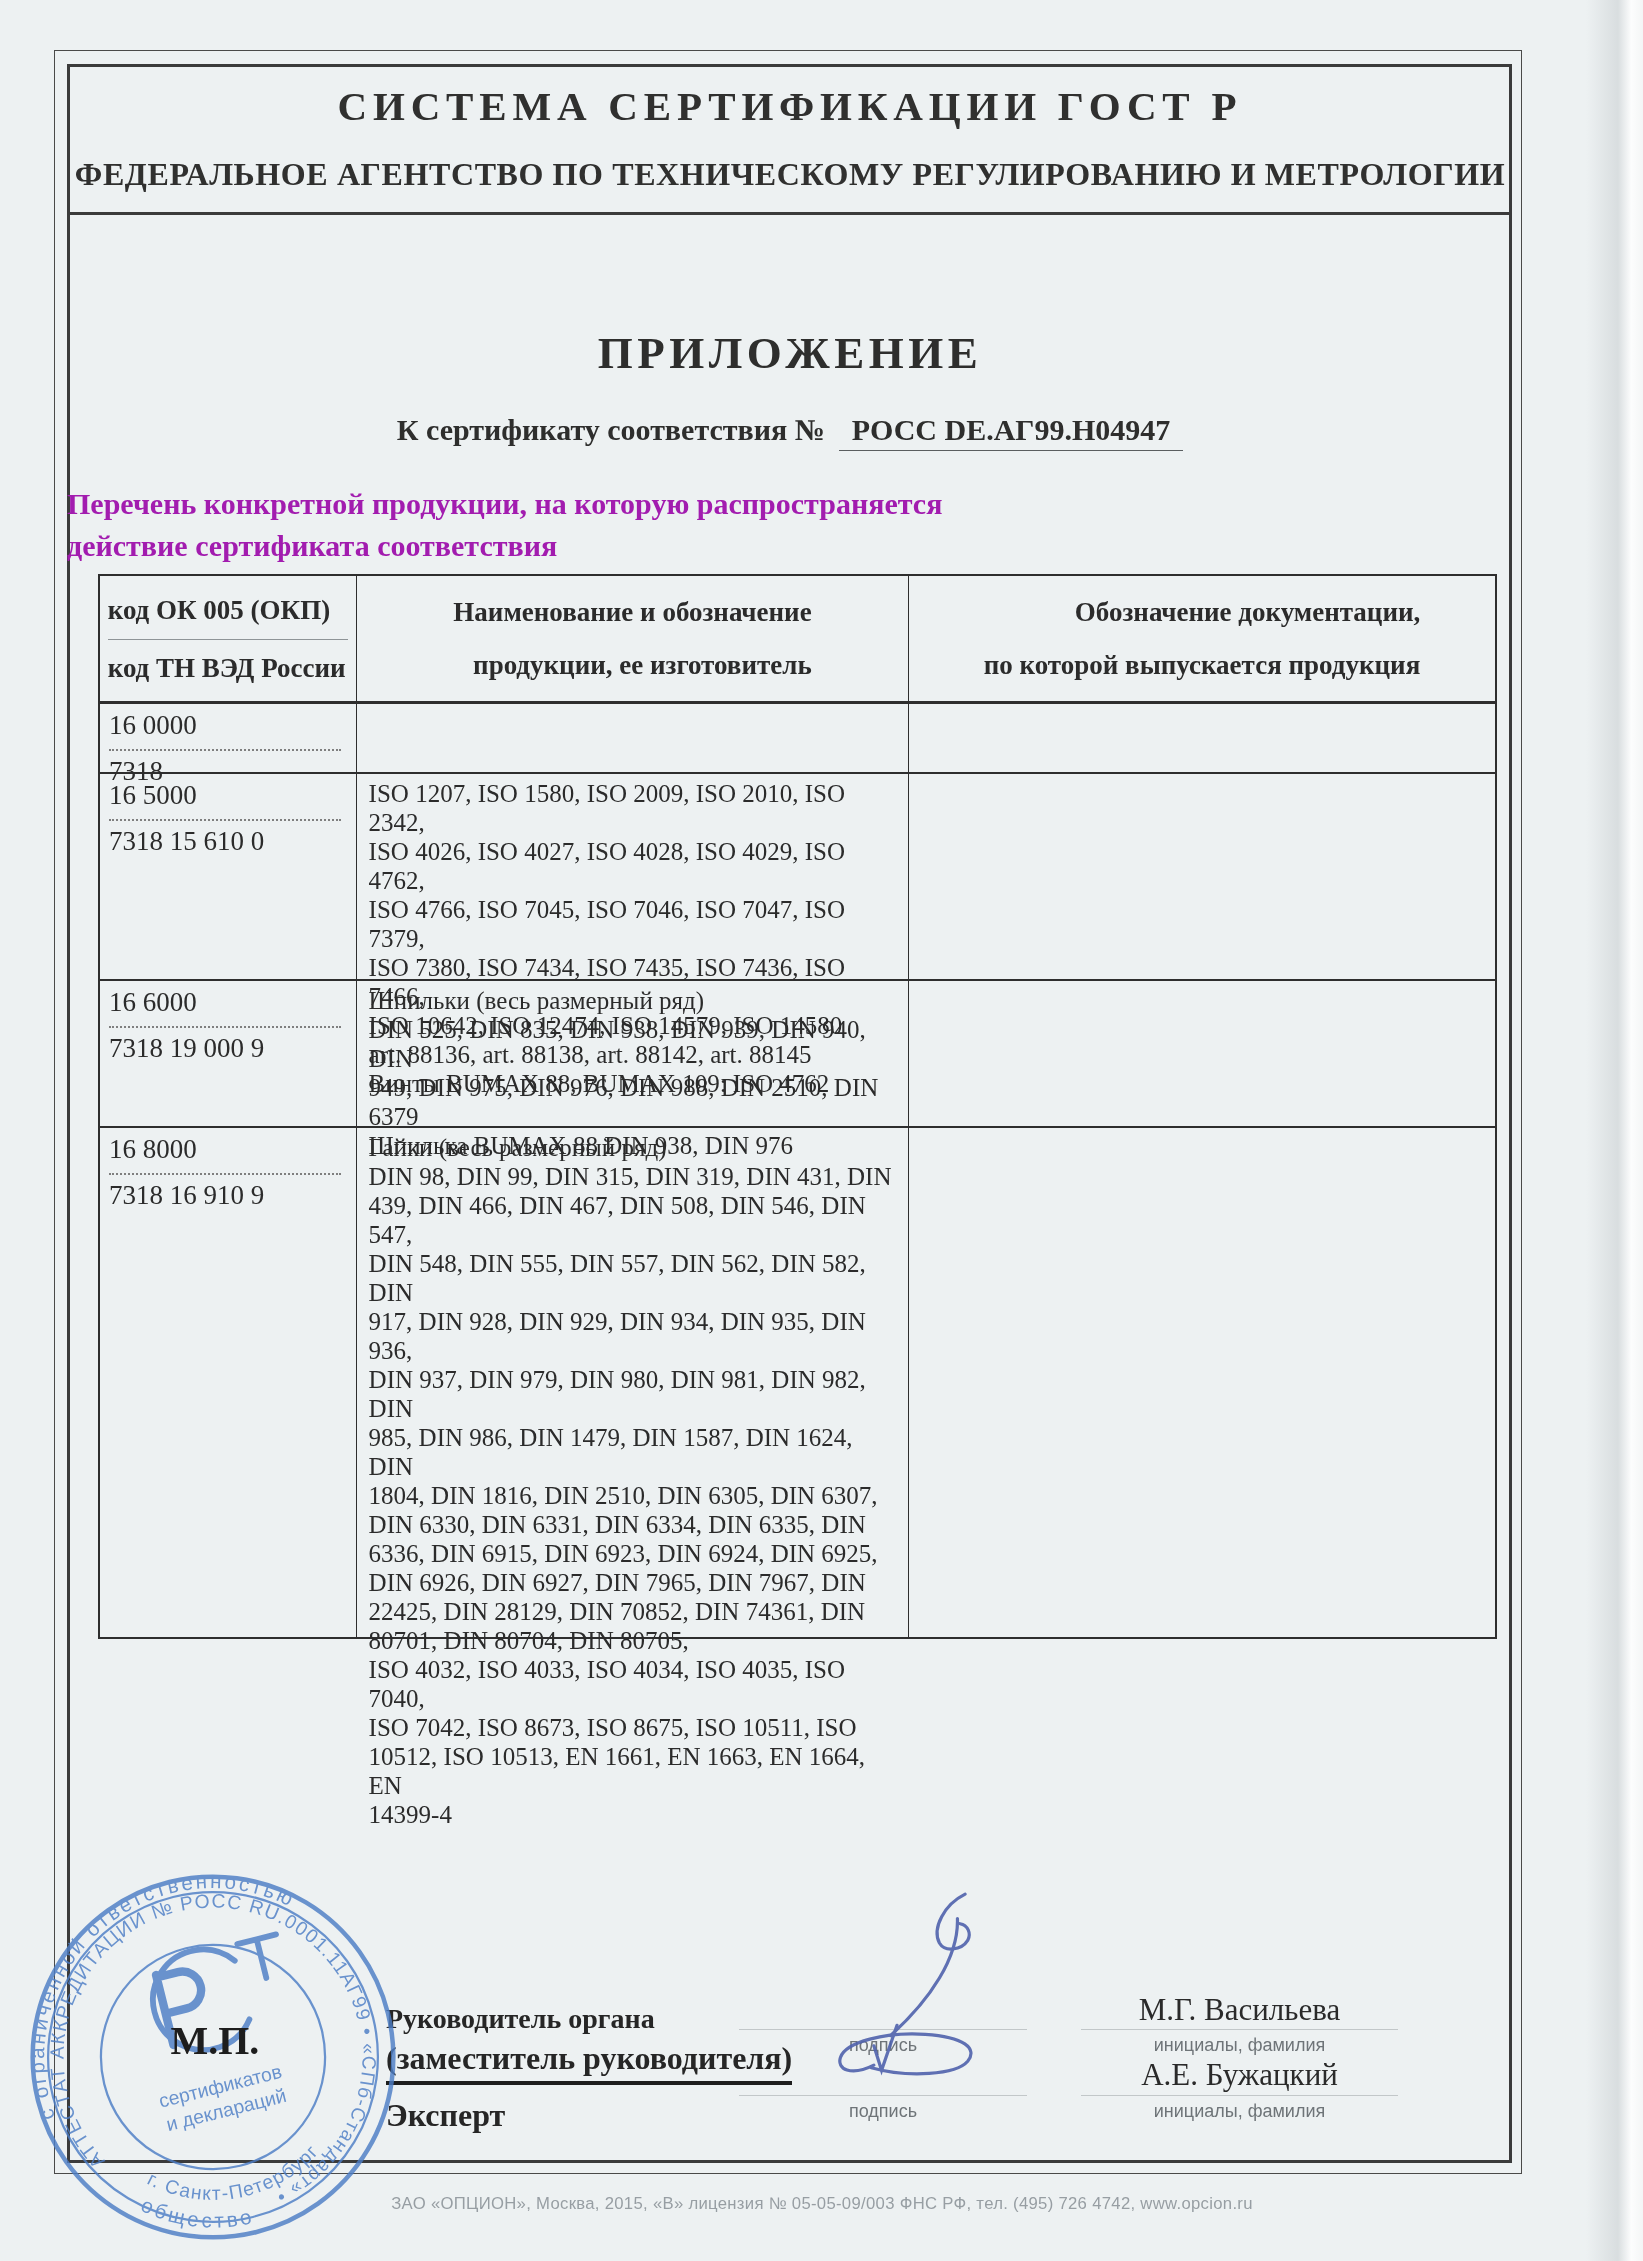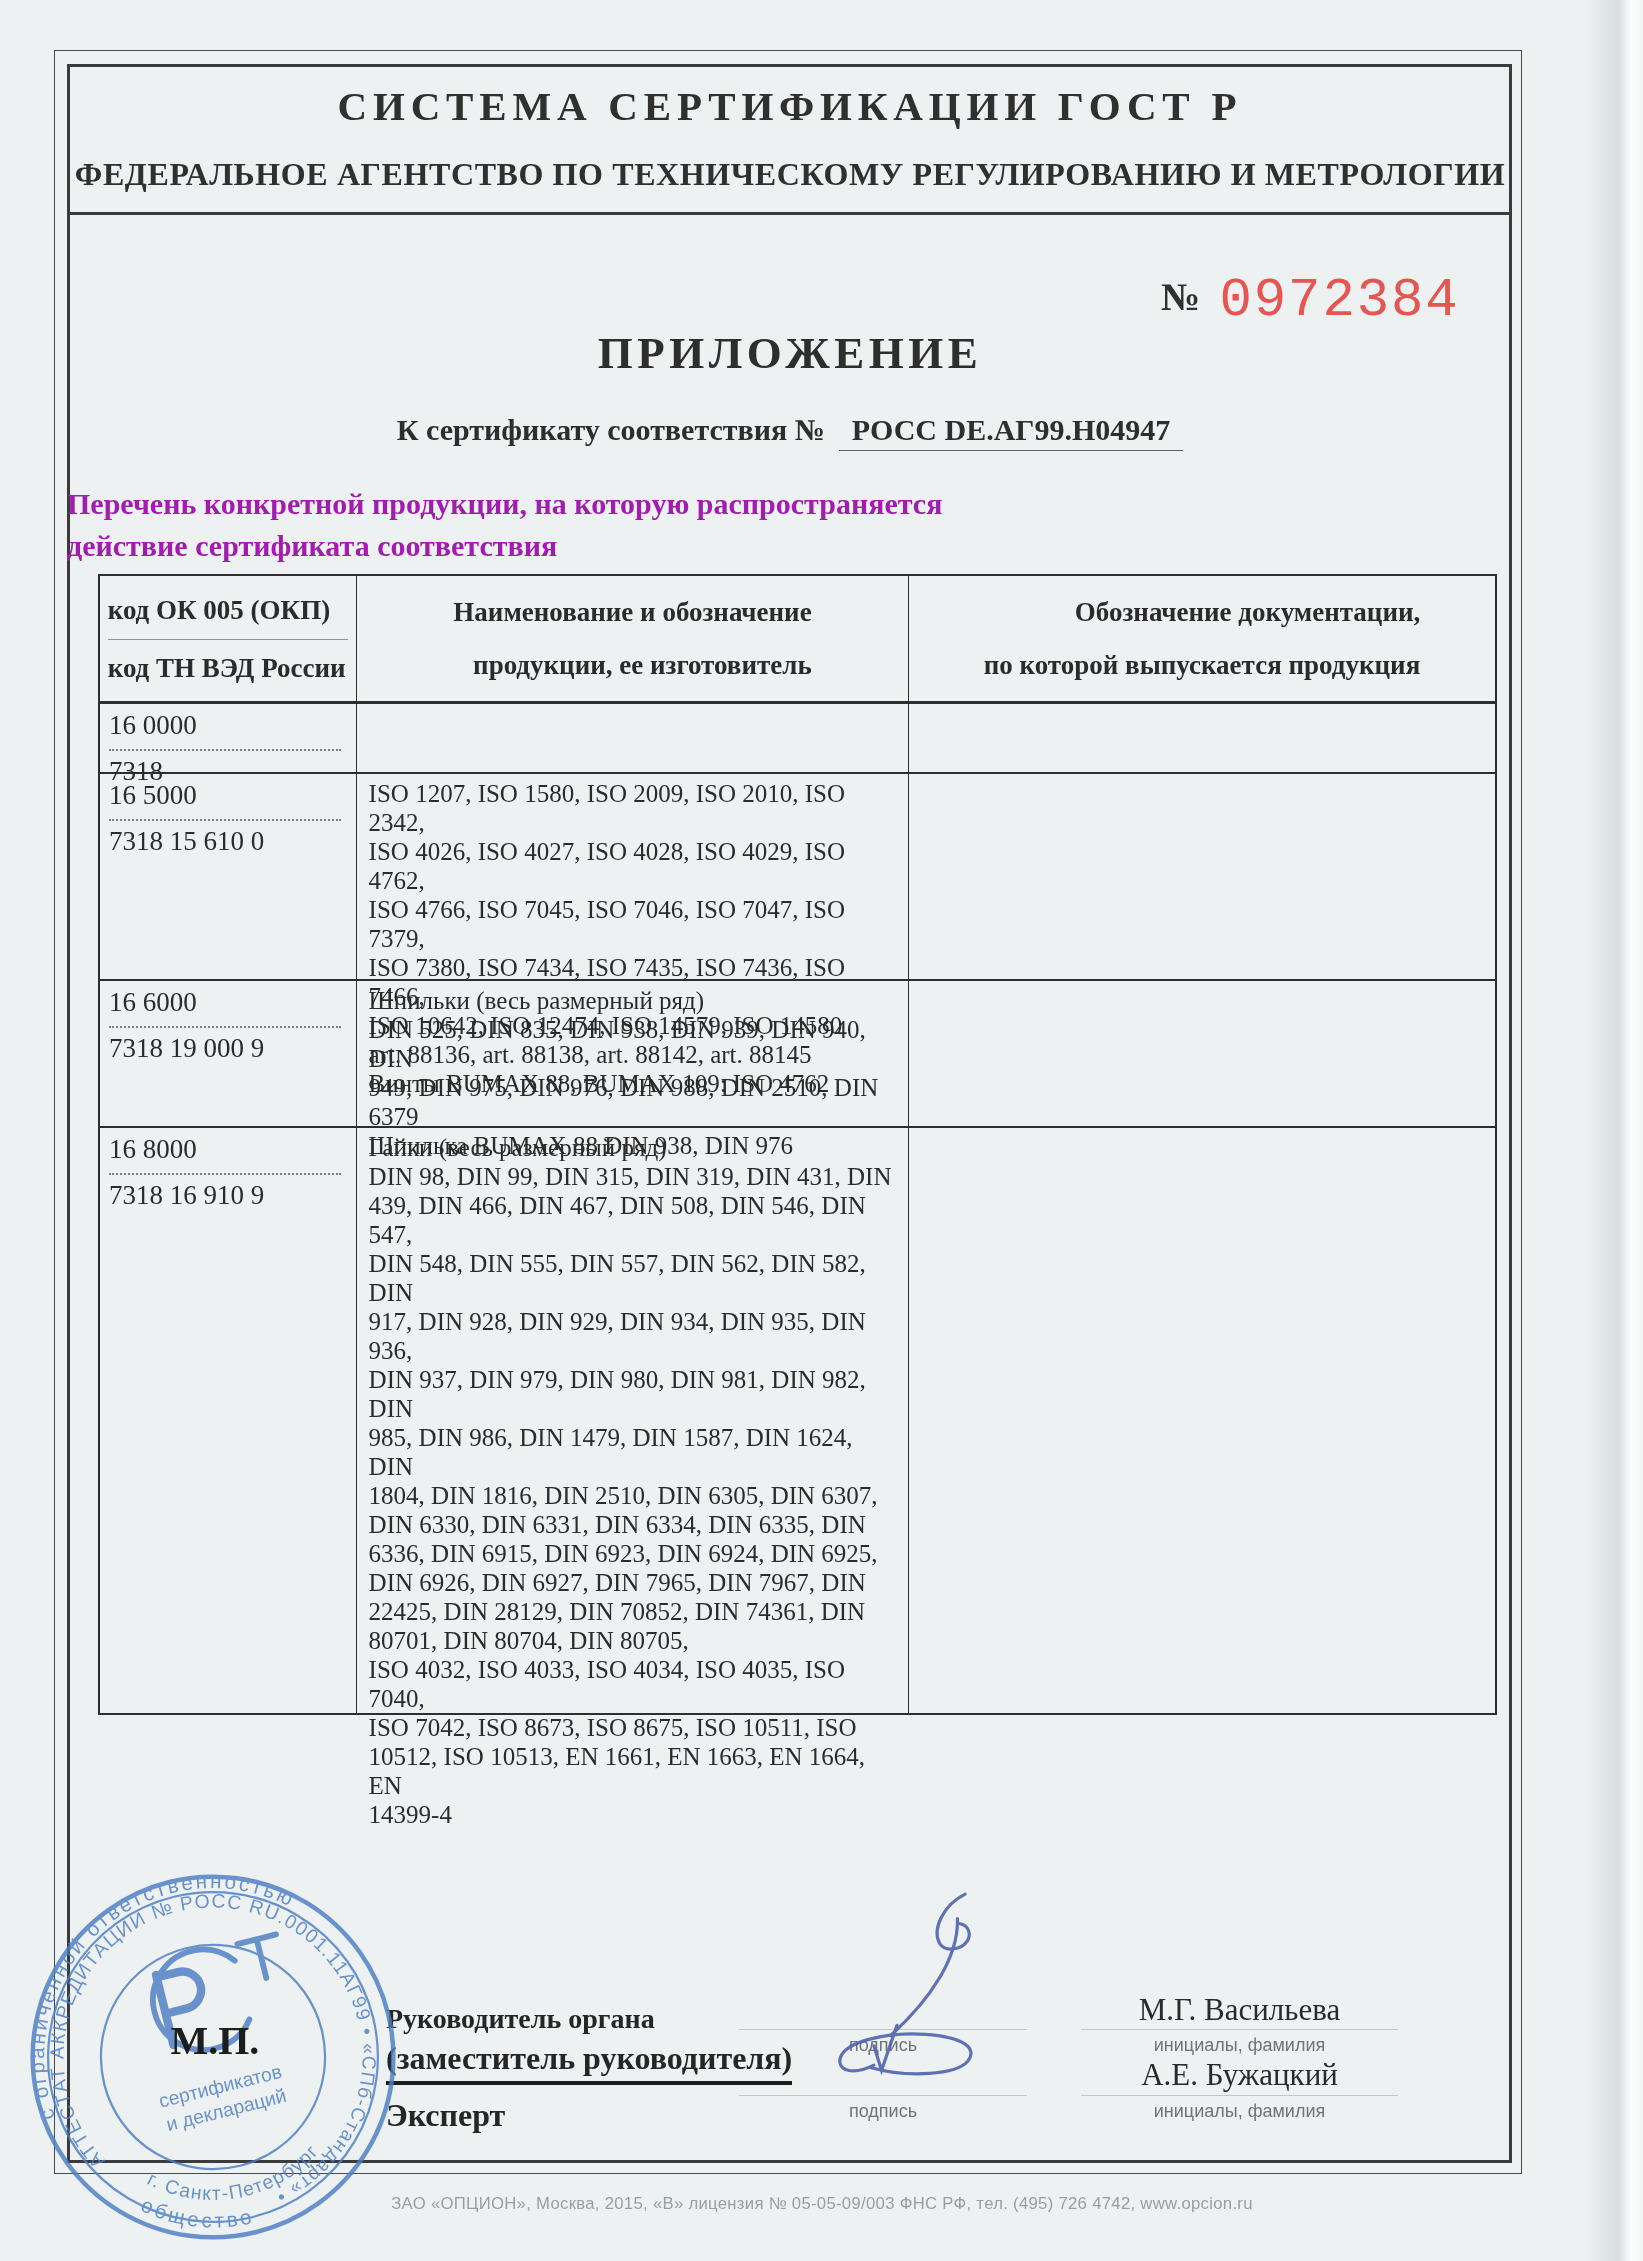--- a/index.html
+++ b/index.html
@@ -32,21 +32,21 @@
   .trow:last-child{border-bottom:none;}
   .trow.thead{border-bottom:3.2px solid #2e2e2e;}
   .tc{box-sizing:border-box;}
   .tc1{width:257px;border-right:1.9px solid #2e2e2e;}
   .tc2{width:552px;border-right:1.9px solid #2e2e2e;}
   .tc3{flex:1;}
   .thead{height:128px;}
   .r1{height:70px;}
   .r2{height:207px;}
   .r3{height:147px;}
-  .r4{height:585px;}
+  .r4{height:509px;}
   .thead .tc1{display:flex;flex-direction:column;justify-content:space-between;
               font-weight:bold;font-size:27px;padding:19.3px 5.1px 16.7px 7.7px;}
   .hc1-div{border-top:1.9px solid #8e9497;width:99%;margin:0;}
   .thead .tc2,.thead .tc3{display:flex;align-items:center;justify-content:center;text-align:right;
               font-weight:bold;font-size:27px;line-height:53px;white-space:pre-line;}
   .codecell{padding:6.4px 5.1px 0 9px;font-size:27px;line-height:31px;}
   .dotted{border-bottom:2.6px dotted #7f7f7f;width:96%;margin:7.7px 0 5.1px 0;height:0;}
   .prodcell{padding:5.1px 5.1px 0 11.6px;font-size:25px;line-height:29px;white-space:pre-line;}
   
   .role1a{position:absolute;left:386px;top:2003px;font-size:28px;font-weight:bold;color:#262626;}
@@ -77,24 +77,20 @@
 
 <div class="page">
   <div class="paper-edge"></div>
   <div class="frame-outer"></div>
   <div class="frame-inner"></div>
 
   <div class="hdr hdr1">СИСТЕМА СЕРТИФИКАЦИИ ГОСТ Р</div>
   <div class="hdr hdr2">ФЕДЕРАЛЬНОЕ АГЕНТСТВО ПО ТЕХНИЧЕСКОМУ РЕГУЛИРОВАНИЮ И МЕТРОЛОГИИ</div>
   <div class="hdr-sep"></div>
 
-  <div class="docnum">
-    <span class="no">№</span>
-    <span class="val">0972384</span>
-  </div>
 
   <div class="title">ПРИЛОЖЕНИЕ</div>
 
   <div class="certline">
     <span>К сертификату соответствия №</span>
     <span class="certno">РОСС DE.АГ99.Н04947</span>
   </div>
 
   <div class="desc desc1">Перечень конкретной продукции, на которую распространяется</div>
   <div class="desc desc2">действие сертификата соответствия</div>

